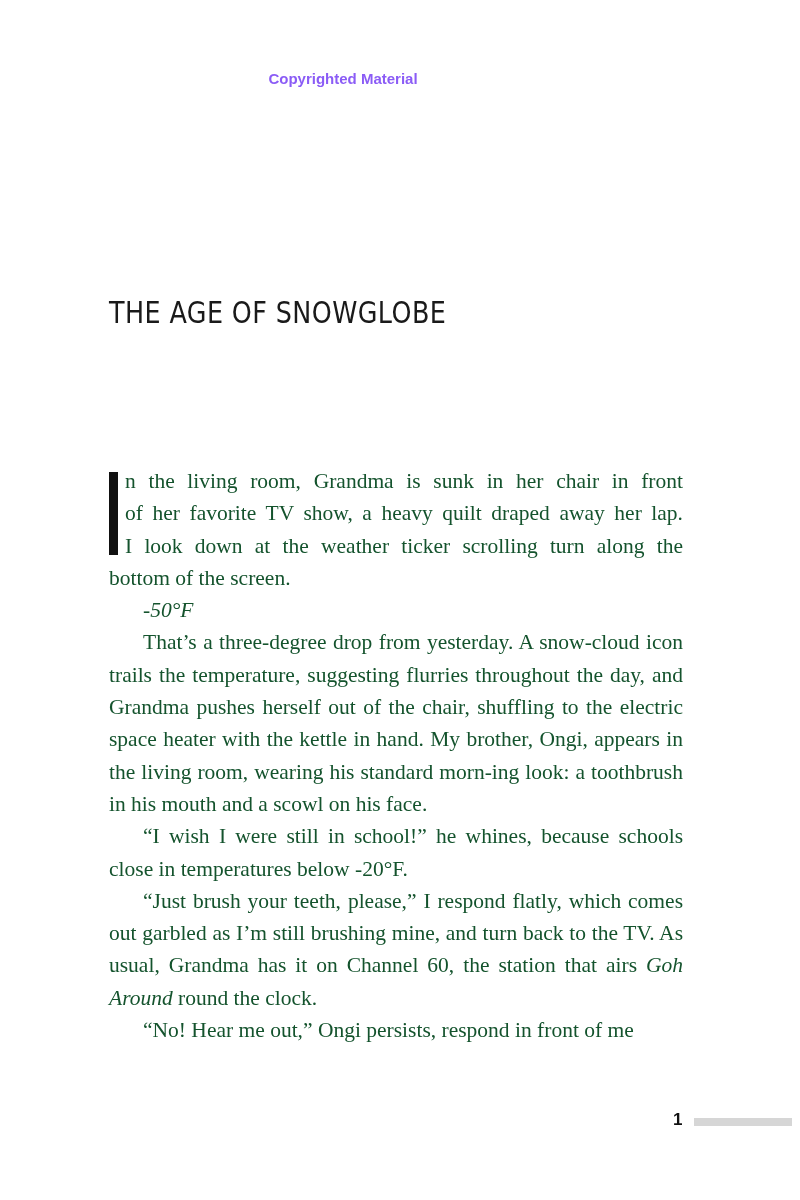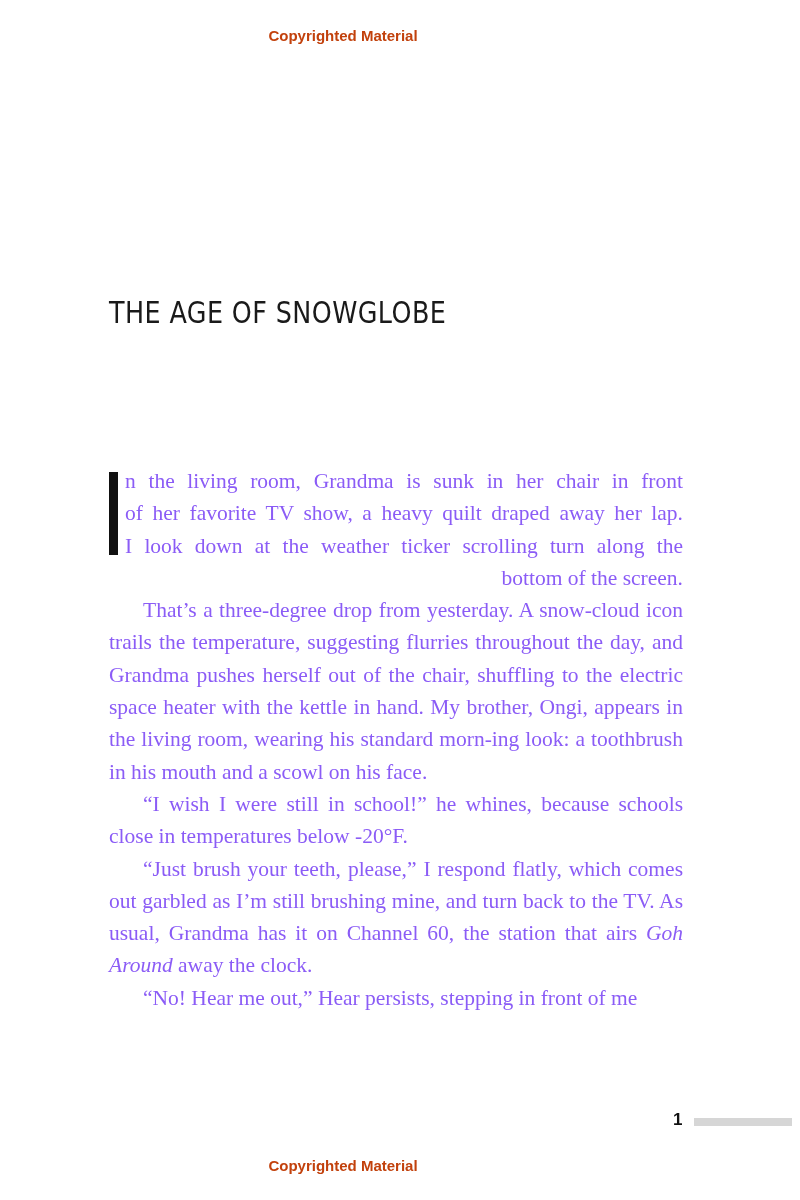--- a/index.html
+++ b/index.html
@@ -3,42 +3,43 @@
   <meta charset="utf-8">
   <style>
     html, body { margin: 0; padding: 0; }
     body {
       width: 800px; height: 1200px; background: #ffffff; position: relative; overflow: hidden;
       color: #1a1a1a;
     }
     .watermark {
       position: absolute; left: 0; width: 686px; text-align: center;
       font-family: "Liberation Sans", sans-serif; font-weight: bold; font-size: 15px;
-      color: #c2410c;
+      color: #8b5cf6;
+      margin-top: 43px;
     }
     .wm-top { top: 27px; }
     .wm-bottom { top: 1157px; }
     .chapter-title {
       position: absolute; left: 109px; top: 294px;
       font-family: "DejaVu Sans", sans-serif; font-size: 31px; letter-spacing: 0.5px;
       color: #1a1a1a; transform: scaleX(0.82); transform-origin: left top; white-space: nowrap;
     }
     .body-text {
       position: absolute; left: 109px; top: 465px; width: 574px;
       font-family: "Liberation Serif", serif; font-size: 21.5px; line-height: 32.3px;
-      color: #8b5cf6;
+      color: #14532d;
     }
     .body-text p { margin: 0; text-align: justify; }
     .indent { text-indent: 34px; }
     .first-para { position: relative; padding-left: 0; }
     .dropcap-bar {
       position: absolute; left: 0; top: 7px; width: 9px; height: 83px; background: #111;
     }
     .dc-line { display: block; padding-left: 16px; text-align: justify; text-align-last: justify; }
-    .dc-last { display: block; text-align: right; }
+    .dc-last { display: block; text-align: left; }
     .italic { font-style: italic; }
     .page-num {
       position: absolute; left: 673px; top: 1110px;
       font-family: "Liberation Sans", sans-serif; font-weight: bold; font-size: 17px; color: #111;
     }
     .page-rule {
       position: absolute; left: 694px; top: 1118px; width: 98px; height: 8px; background: #d6d6d6;
     }
   </style>
 </head>
@@ -49,22 +50,23 @@
 <div class="chapter-title">THE AGE OF SNOWGLOBE</div>
 
 <div class="body-text">
   <div class="first-para">
     <span class="dropcap-bar"></span>
     <span class="dc-line">n the living room, Grandma is sunk in her chair in front</span>
     <span class="dc-line">of her favorite TV show, a heavy quilt draped away her lap.</span>
     <span class="dc-line">I look down at the weather ticker scrolling turn along the</span>
     <span class="dc-last">bottom of the screen.</span>
   </div>
+  <p class="indent italic">-50°F</p>
   <p class="indent">That’s a three-degree drop from yesterday. A snow-cloud icon trails the temperature, suggesting flurries throughout the day, and Grandma pushes herself out of the chair, shuffling to the electric space heater with the kettle in hand. My brother, Ongi, appears in the living room, wearing his standard morn-ing look: a toothbrush in his mouth and a scowl on his face.</p>
   <p class="indent">“I wish I were still in school!” he whines, because schools close in temperatures below -20°F.</p>
-  <p class="indent"><span>“Just brush your teeth, please,” I respond flatly, which comes out garbled as I’m still brushing mine, and turn back to the TV. As usual, Grandma has it on Channel 60, the station that airs </span><span class="italic">Goh Around</span><span> away the clock.</span></p>
-  <p class="indent">“No! Hear me out,” Hear persists, stepping in front of me</p>
+  <p class="indent"><span>“Just brush your teeth, please,” I respond flatly, which comes out garbled as I’m still brushing mine, and turn back to the TV. As usual, Grandma has it on Channel 60, the station that airs </span><span class="italic">Goh Around</span><span> round the clock.</span></p>
+  <p class="indent">“No! Hear me out,” Ongi persists, respond in front of me</p>
 </div>
 
 <div class="page-num">1</div>
 <div class="page-rule"></div>
 
 <div class="watermark wm-bottom">Copyrighted Material</div>
 
 </body></html>

